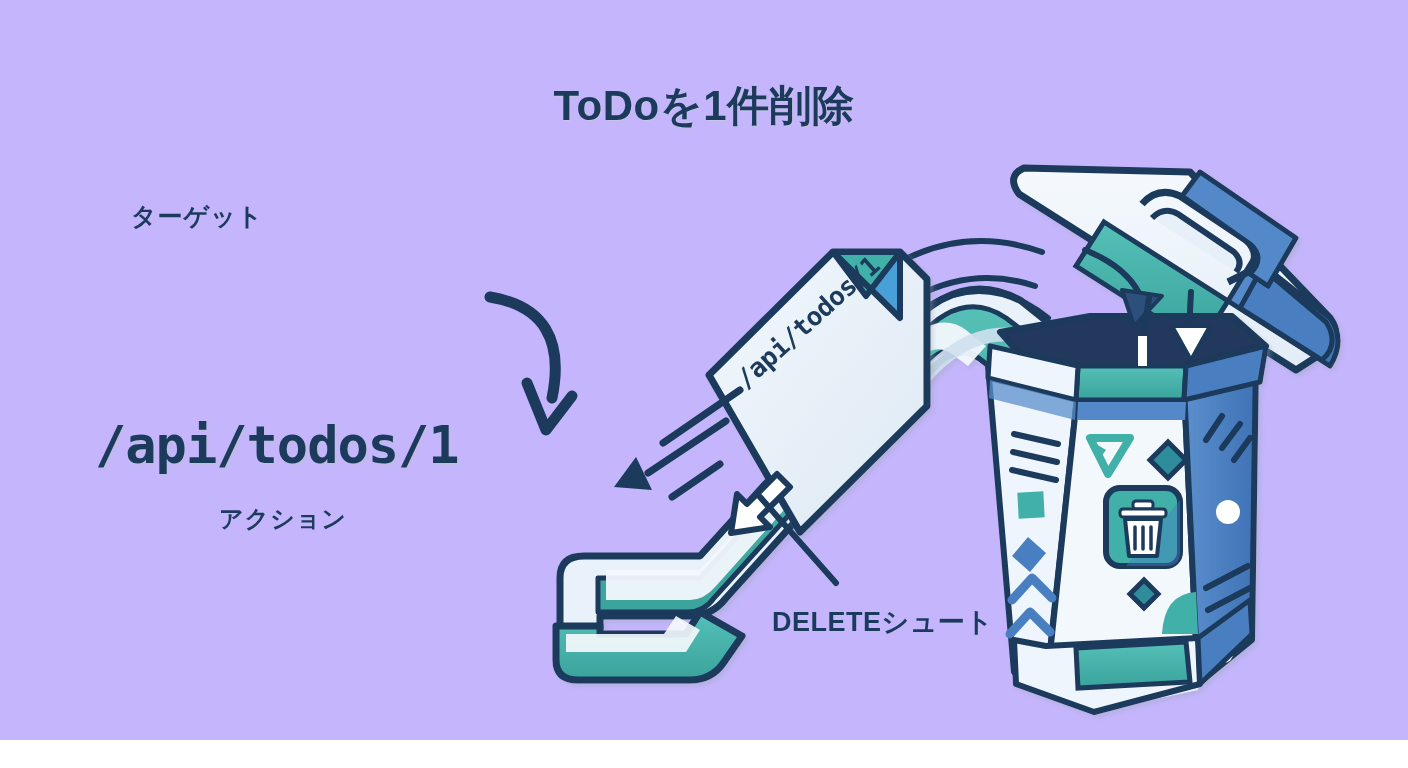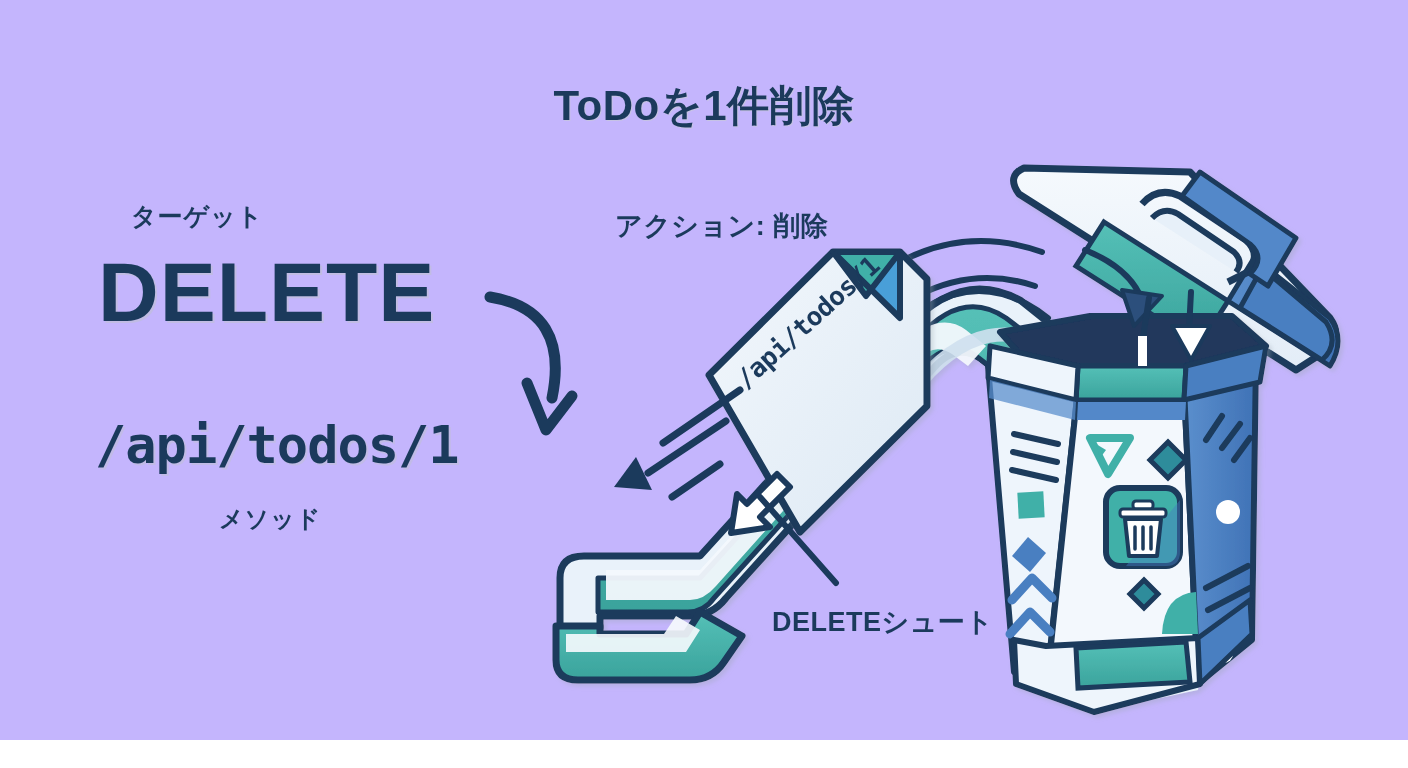--- a/index.html
+++ b/index.html
@@ -265,25 +265,23 @@
 
     <g>
       <line x1="836" y1="583" x2="760" y2="497" stroke="#1b3a5c" stroke-width="6" stroke-linecap="round"></line>
     </g>
   </svg>
 
   <div class="txt" id="title">ToDoを1件削除</div>
 
   <div class="txt" id="method-label">ターゲット</div>
 
-  <div class="txt" id="method-value">DELETE</div>
 
   <div class="txt" id="target-value">/api/todos/1</div>
 
-  <div class="txt" id="target-label">メソッド</div>
-
-  <div class="txt" id="action-label">アクション: 削除</div>
+  <div class="txt" id="target-label">アクション</div>
+
 
   <div class="txt" id="chute-label">DELETEシュート</div>
 
   <div id="card-text">/api/todos/1</div>
 
 </div>
 
 </body></html>

